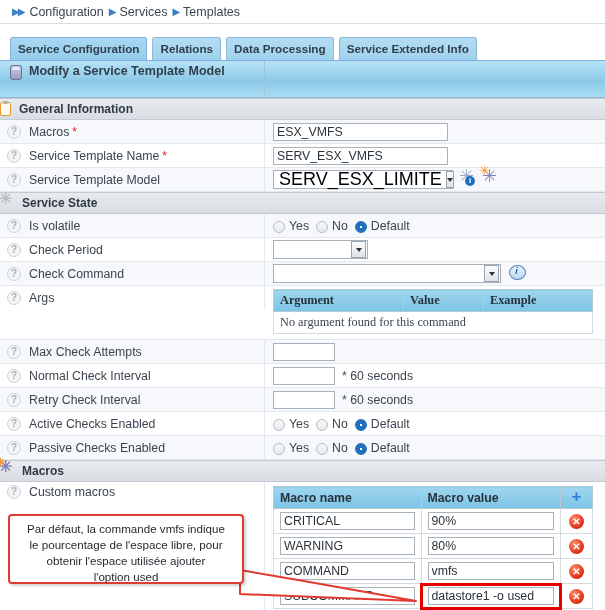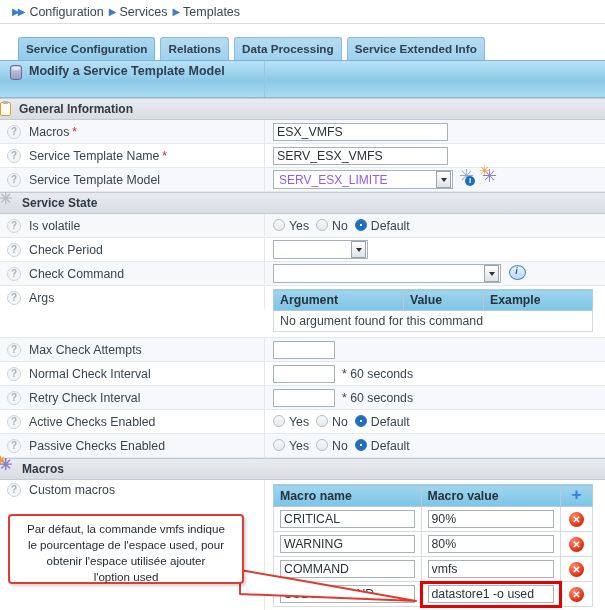--- a/index.html
+++ b/index.html
@@ -47,21 +47,20 @@
     font-weight: bold;
     font-size: 11.7px;
     padding: 4px 7px 4px 7px;
     line-height: 14px;
     white-space: nowrap;
     cursor: pointer;
   }
   .tab.active {
     background: linear-gradient(180deg,#a9d8f2 0%, #93ccea 100%);
     border-color: #7fb0db;
-    margin-left: 8px;
   }
 
   
   .panel { margin: 0; width: 605px; }
 
   .title-bar {
     display: flex;
     height: 38px;
     background: linear-gradient(180deg,#b8e2f7 0%,#8cc9e8 55%,#a9dcf2 100%);
     border-top: 1px solid #7fb0db;
@@ -191,22 +190,22 @@
   .w-alias { width: 175px; }
   .w-small { width: 62px; }
   .unit { margin-left: 7px; font-size: 12.3px; color: #3b4550; }
 
   .selwrap {
     display: inline-flex;
     align-items: center;
     border: 1px solid #a8b2bb;
     background: #ffffff;
     height: 19px;
-    font-size: 12px;
-    color: #8b5cf6;
+    font-size: 18px;
+    color: #000000;
     padding-left: 5px;
   }
   .selwrap .txtv { flex: 1; white-space: nowrap; }
   .arrowbtn {
     width: 15px; height: 17px;
     margin: 0 1px 0 4px;
     background: linear-gradient(180deg,#fdfdfd 0%, #dfe3e7 100%);
     border: 1px solid #9aa4ad;
     display: flex; align-items: center; justify-content: center;
     cursor: pointer;
@@ -214,21 +213,21 @@
   .arrowbtn::after {
     content: ""; border-left: 3.5px solid transparent;
     border-right: 3.5px solid transparent; border-top: 4px solid #2b3238;
   }
   .sel-model { width: 180px; }
   .sel-period { width: 95px; }
   .sel-cmd { width: 228px; }
 
   
   .radios { display: flex; align-items: center; gap: 0; }
-  .ropt { display: flex; align-items: flex-start; margin-right: 7px; font-size: 12.3px; color: #3b4550; cursor: pointer; }
+  .ropt { display: flex; align-items: flex-end; margin-right: 7px; font-size: 12.3px; color: #3b4550; cursor: pointer; }
   .radio {
     width: 12px; height: 12px; border-radius: 50%;
     border: 1px solid #b6bdc4;
     background: linear-gradient(180deg,#f7f8f9 0%, #e7eaed 100%);
     margin-right: 4px;
   }
   .radio.on {
     border-color: #2b6fb5;
     background: radial-gradient(circle at 50% 50%, #ffffff 0 20%, #1f6fc0 22% 100%);
   }
@@ -276,21 +275,21 @@
     text-align: left;
     padding: 3px 6px;
     font-size: 12.3px;
   }
   table.grid td {
     border: 1px solid #d4dae0;
     background: #ffffff;
     padding: 3px 6px;
     color: #3b4550;
   }
-  .args-table { width: 320px; }
+  .args-table { width: 320px; font-family: Liberation Serif, serif; }
   .args-table .c1 { width: 130px; }
   .args-table .c2 { width: 80px; }
 
   
   .macros-box { padding: 4px 8px 6px 8px; }
   .mac-table { width: 320px; }
   .mac-table th.mn { width: 148px; }
   .mac-table th.mv { width: 140px; }
   .mac-table th.mp { width: 32px; text-align: center; }
   .mac-table td { padding: 2px 5px; }
@@ -608,18 +607,18 @@
     </div>
 
   </div>
 
   <svg class="callout-tail" viewBox="0 0 180 36">
     <polygon points="2,2 2,26 178,33 60,12" fill="#ffffff" stroke="#e03b30" stroke-width="2" stroke-linejoin="round"></polygon>
   </svg>
 
   <div class="callout">
     <div>Par défaut, la commande vmfs indique</div>
-    <div>le pourcentage de l'espace used, pour</div>
+    <div>le pourcentage de l'espace libre, pour</div>
     <div>obtenir l'espace utilisée ajouter</div>
     <div>l'option used</div>
   </div>
 
 </div>
 
 </body></html>

